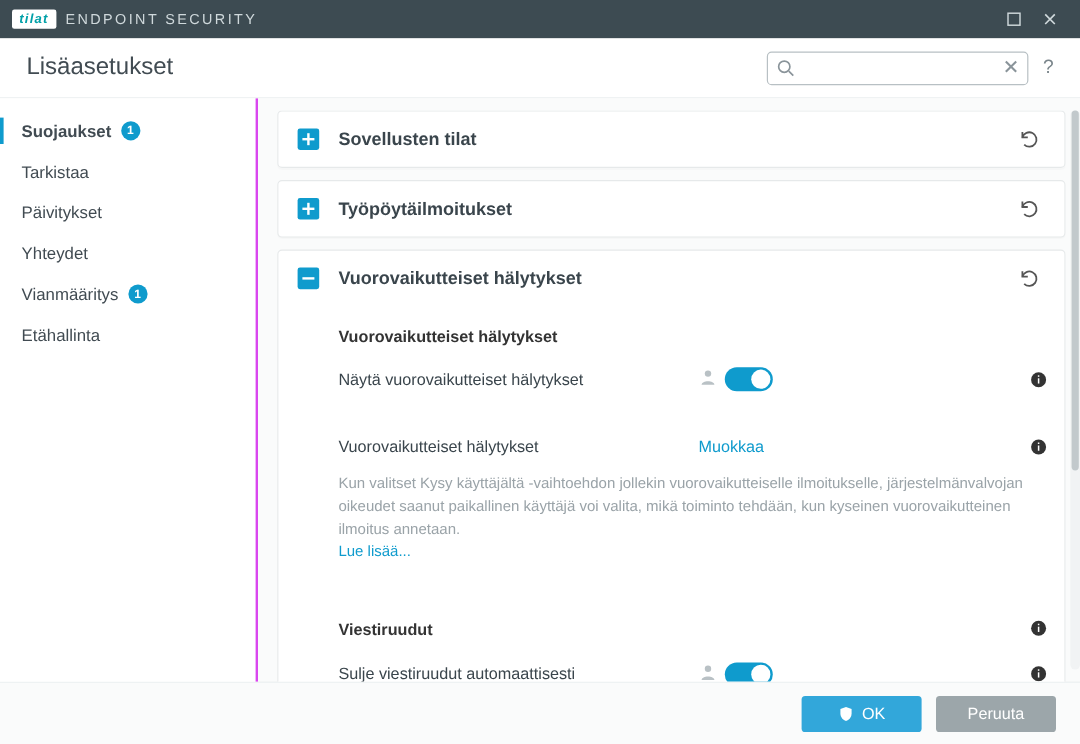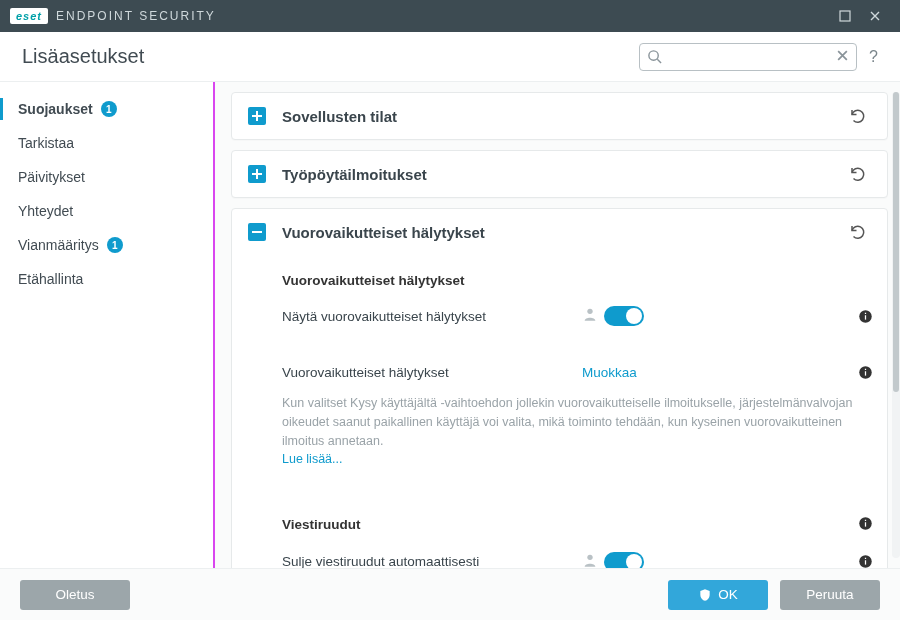--- a/index.html
+++ b/index.html
@@ -57,21 +57,21 @@
   .btn.gray { background:#9ca6aa; }
   .btn.gray.wide { min-width:110px; }
   .btn.blue { background:#32a7da; }
   .footer .spacer { flex:1; }
   svg { display:block; }
 </style>
 </head>
 <body>
 
 <div class="titlebar">
-  <span class="logo">eset</span>
+  <span class="logo">tilat</span>
   <span class="product">ENDPOINT SECURITY</span>
   <span class="spacer"></span>
   <span class="winbtn">
     <svg width="12" height="12" viewBox="0 0 12 12">
         <rect x="1" y="1" width="10" height="10" fill="none" stroke="#cfd8db" stroke-width="1.2"></rect>
       </svg>
   </span>
   <span class="winbtn">
     <svg width="12" height="12" viewBox="0 0 12 12">
         <path d="M2 2 L10 10 M10 2 L2 10" stroke="#cfd8db" stroke-width="1.4"></path>
@@ -260,21 +260,20 @@
       </div>
 
     </div>
     <div class="scrollbar-gutter">
       <div class="scrollbar-thumb"></div>
     </div>
   </div>
 </div>
 
 <div class="footer">
-  <button class="btn gray wide">Oletus</button>
   <span class="spacer"></span>
   <button class="btn blue">
     <span>
       <svg width="14" height="14" viewBox="0 0 24 24" fill="#fff">
           <path d="M12 2 L20 5 V11 C20 17 16 21 12 22 C8 21 4 17 4 11 V5 Z"></path>
         </svg>
     </span>
     <span>OK</span>
   </button>
   <span style="width:12px"></span>

